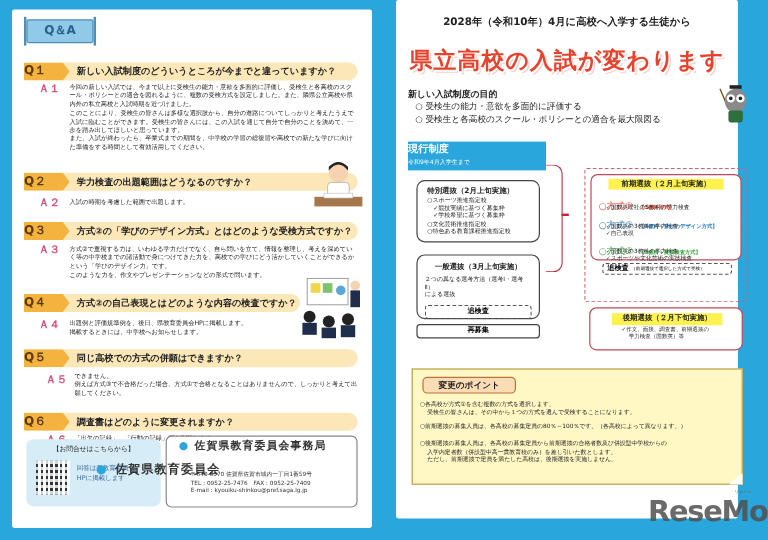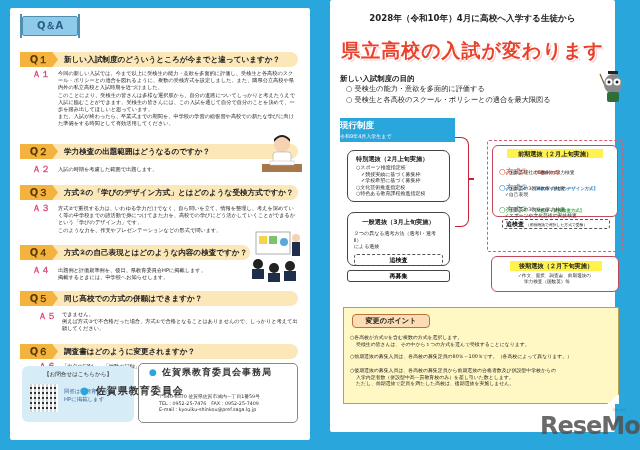--- a/index.html
+++ b/index.html
@@ -9,21 +9,21 @@
   .panel { position: absolute; background: #ffffff; border-radius: 2px; }
   #left-panel { left: 10px; top: 8px; width: 300px; height: 432px; }
   #right-panel { left: 330px; top: 0; width: 285px; height: 432px; }
 
   
   .qa-tab { position: absolute; left: 12px; top: 8px; width: 56px; height: 20px; background: #8fcbe9; border: 1px solid #4f8fb3; border-radius: 2px; color: #2a5f8a; font-weight: bold; font-size: 10px; text-align: center; line-height: 18px; }
   .qa-tab::before, .qa-tab::after { content: ""; position: absolute; width: 2px; height: 24px; background: #4f8fb3; top: -3px; }
   .qa-tab::before { left: -3px; } .qa-tab::after { right: -3px; }
 
   .qbar { position: absolute; left: 10px; width: 278px; height: 15px; background: #fbe7b8; border-radius: 2px 8px 8px 2px; }
-  .qnum { position: absolute; left: 0; top: 0; width: 38px; height: 15px; background: #f4b33f; color: #5a3a00; font-weight: bold; font-size: 10px; line-height: 15px; text-align: center; clip-path: polygon(0 0, 85% 0, 100% 50%, 85% 100%, 0 100%); }
+  .qnum { position: absolute; left: 0; top: 0; width: 38px; height: 15px; background: #f4b33f; color: #5a3a00; font-weight: bold; font-size: 10px; line-height: 15px; clip-path: polygon(0 0, 85% 0, 100% 50%, 85% 100%, 0 100%); }
   .qtext { position: absolute; left: 44px; top: 0; font-size: 7.6px; line-height: 15px; color: #222; white-space: nowrap; font-weight: bold; }
   .alabel { position: absolute; left: 22px; font-size: 9px; color: #d9507f; font-weight: bold; }
   .atext { position: absolute; left: 48px; width: 240px; font-size: 5.2px; line-height: 7.2px; color: #222; }
   .atext p { text-indent: 0; }
 
   .illus { position: absolute; }
   
   .contact-left { position: absolute; left: 12px; top: 358px; width: 112px; height: 56px; background: #d6ecf7; border-radius: 6px; }
   .contact-left .ttl { position: absolute; left: 0; width: 100%; top: 5px; text-align: center; font-size: 5.6px; color: #222; }
   .qr { position: absolute; left: 8px; top: 18px; width: 28px; height: 28px; background:

